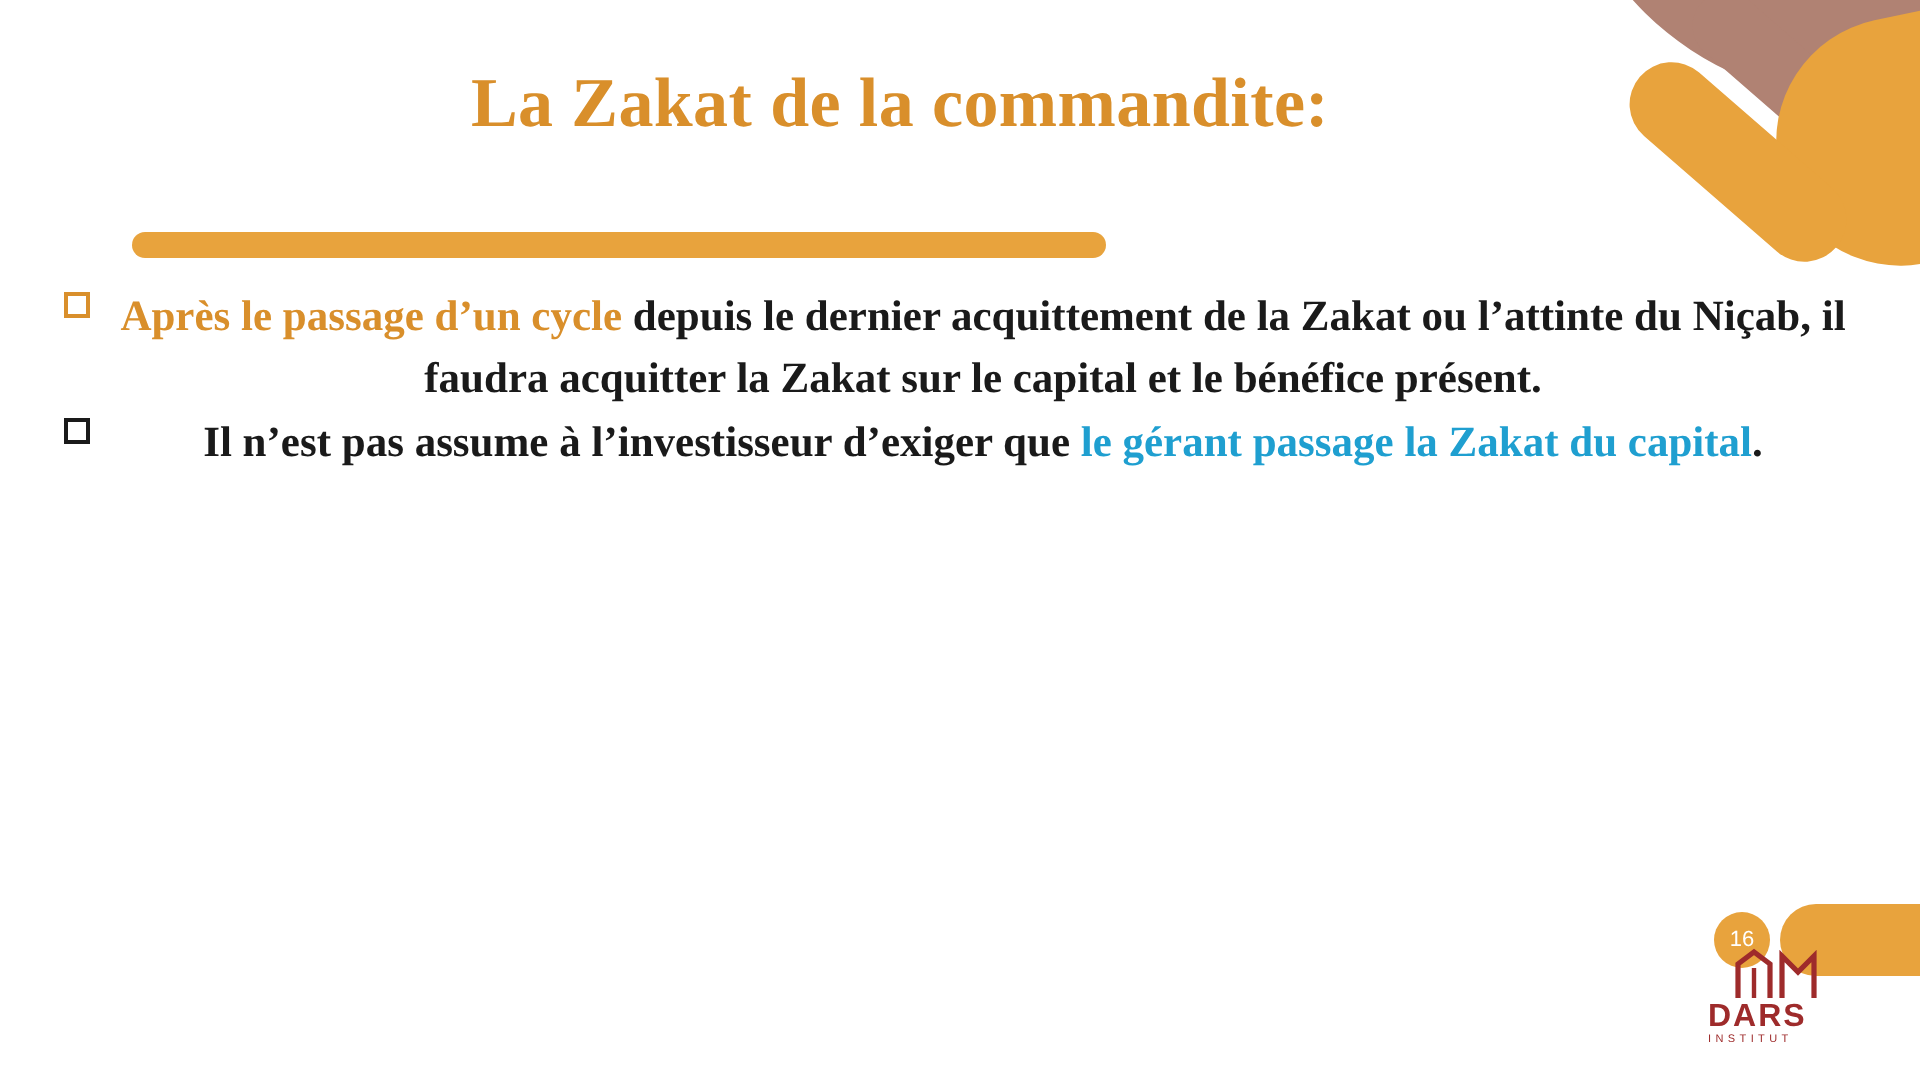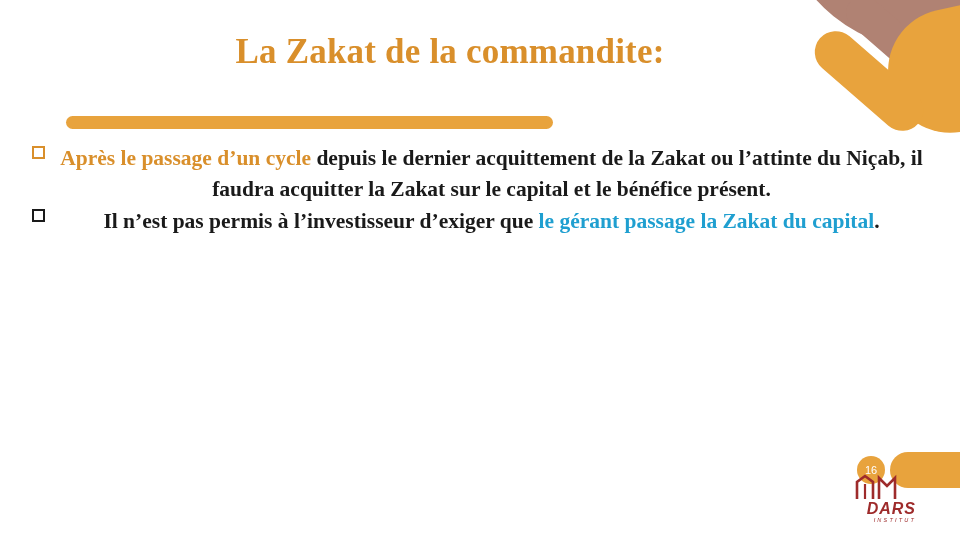--- a/index.html
+++ b/index.html
@@ -143,26 +143,25 @@
     font-family: "Liberation Sans", sans-serif;
     font-size: 11px;
     display: flex;
     align-items: center;
     justify-content: center;
   }
 
   
   .logo {
     position: absolute;
-    right: 44px;
+    right: 32px;
     bottom: 8px;
     width: 74px;
     height: 58px;
-    text-align: right;
-    font-style: italic;
+    text-align: left;
   }
   .logo-mark {
     height: 26px;
     display: block;
     margin: 0 auto;
   }
   .logo-text {
     font-family: "Liberation Sans", sans-serif;
     font-weight: bold;
     font-size: 16px;
@@ -196,21 +195,21 @@
 
     <div class="bullet orange-marker">
       <span class="marker"></span>
       <span class="t-orange">Après le passage d’un cycle </span><span class="t-black">depuis le dernier acquittement de la Zakat ou l’attinte du Niçab, il faudra acquitter la Zakat sur le capital et le bénéfice présent.</span>
     </div>
 
 
 
     <div class="bullet">
       <span class="marker"></span>
-      <span class="t-black">Il n’est pas permis à l’investisseur d’exiger que </span><span class="t-blue">le gérant passage la Zakat du capital</span><span class="t-black">.</span>
+      <span class="t-black">Il n’est pas assume à l’investisseur d’exiger que </span><span class="t-blue">le gérant passage la Zakat du capital</span><span class="t-black">.</span>
     </div>
 
   </div>
 
   <div class="page-num">16</div>
 
   <div class="logo">
     <svg class="logo-mark" viewBox="0 0 60 26">
       <path d="M8 25 L8 8 L16 2 L24 8 L24 25" fill="none" stroke="#9e2b2b" stroke-width="2.6"></path>
       <path d="M30 25 L30 4 L38 12 L46 4 L46 25" fill="none" stroke="#9e2b2b" stroke-width="2.6"></path>

